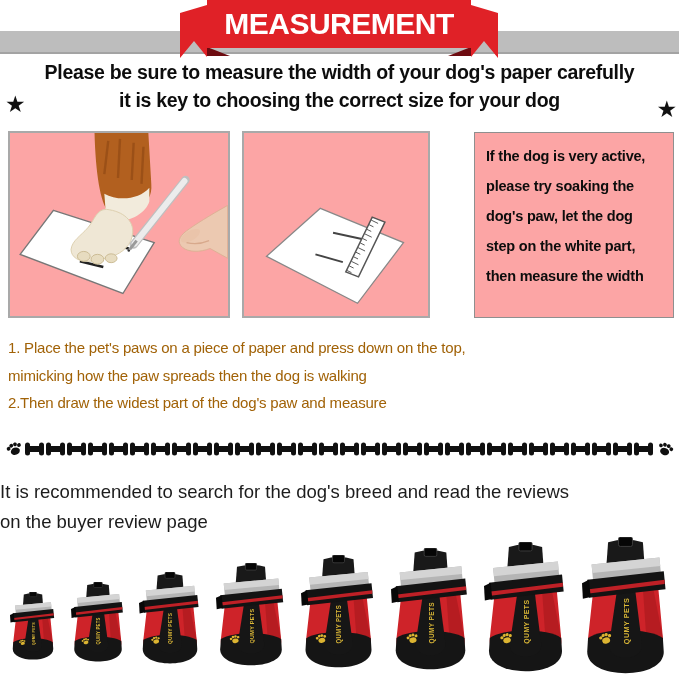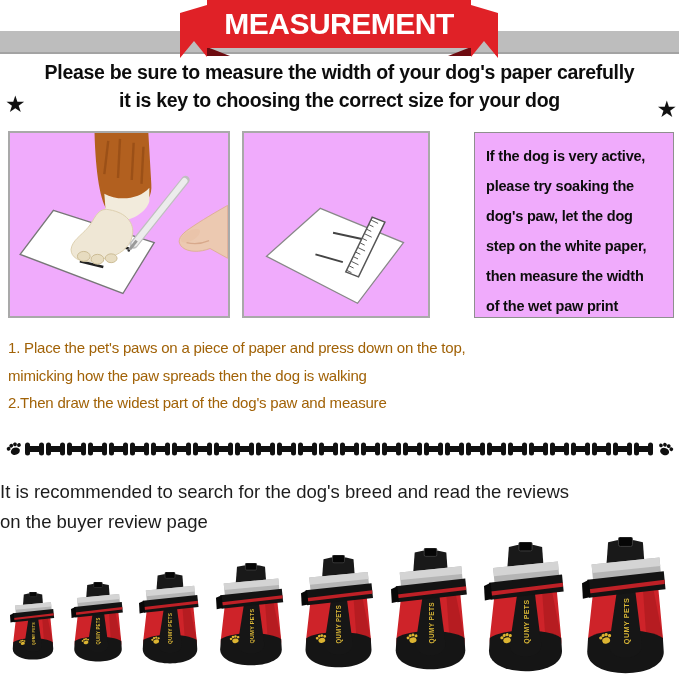--- a/index.html
+++ b/index.html
@@ -11,21 +11,21 @@
   .ribbon-svg{top:0;left:0;}
   .banner-title{top:0;left:207px;width:264px;height:48px;display:flex;align-items:center;justify-content:center;
                 color:#fff;font-weight:bold;font-size:30px;letter-spacing:-0.5px;}
   
   .headline{top:58px;left:0;right:0;text-align:center;font-weight:bold;font-size:19.5px;
             letter-spacing:-0.3px;line-height:28px;white-space:nowrap;color:#0d0d0d;}
   .star{font-size:23px;color:#111;line-height:23px;}
   .star-left{left:5px;top:93px;}
   .star-right{right:2px;top:98px;}
   
-  .panel{box-sizing:border-box;background:#f0abfc;}
+  .panel{box-sizing:border-box;background:#fca5a5;}
   .panel-photo{left:8px;top:131px;width:222px;height:187px;border:2px solid #a9a9a9;}
   .panel-ruler{left:242px;top:131px;width:188px;height:187px;border:2px solid #a9a9a9;}
   .panel-tip{left:474px;top:132px;width:200px;height:186px;border:1px solid #8f8f8f;
              padding:8px 11px;font-weight:bold;font-size:14.5px;line-height:30px;
              letter-spacing:-0.2px;white-space:nowrap;color:#0d0d0d;}
   .panel svg{display:block;}
   
   .instructions{left:8px;top:334px;right:0;font-size:15px;line-height:27.5px;
                 letter-spacing:-0.2px;color:#a16207;white-space:nowrap;}
   
@@ -127,23 +127,22 @@
           <line x1="105.3" y1="140.5" x2="109.8" y2="142.7"></line>
         </g>
       </g>
     </svg>
   </div>
 
   <div class="abs panel panel-tip">
     <div>If the dog is very active,</div>
     <div>please try soaking the</div>
     <div>dog's paw, let the dog</div>
-    <div>step on the white paper,</div>
+    <div>step on the white part,</div>
     <div>then measure the width</div>
-    <div>of the wet paw print</div>
   </div>
 
   <div class="abs instructions">
     <div>1. Place the pet's paws on a piece of paper and press down on the top,</div>
     <div>mimicking how the paw spreads then the dog is walking</div>
     <div>2.Then draw the widest part of the dog's paw and measure</div>
   </div>
 
   <div class="abs divider">
     <svg width="17" height="16" viewBox="0 0 17 16">

